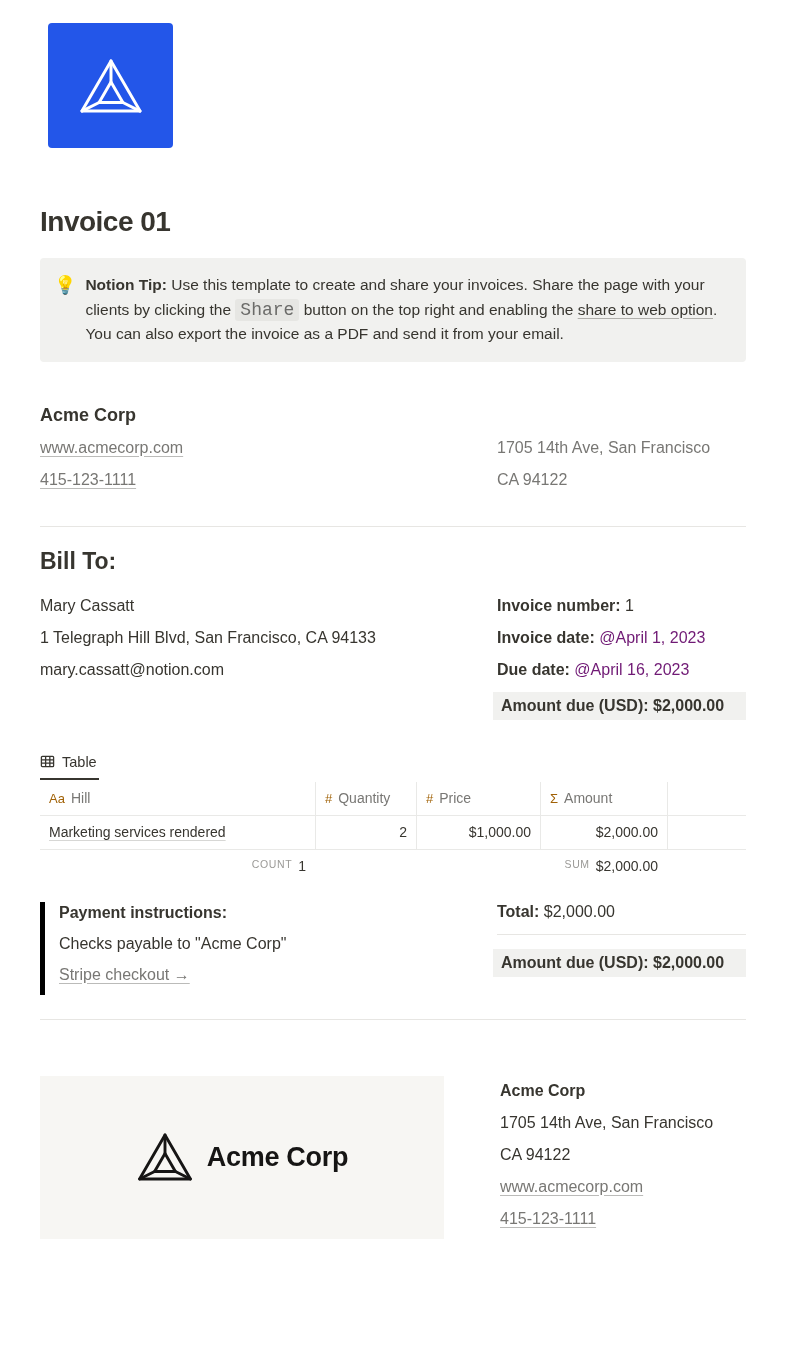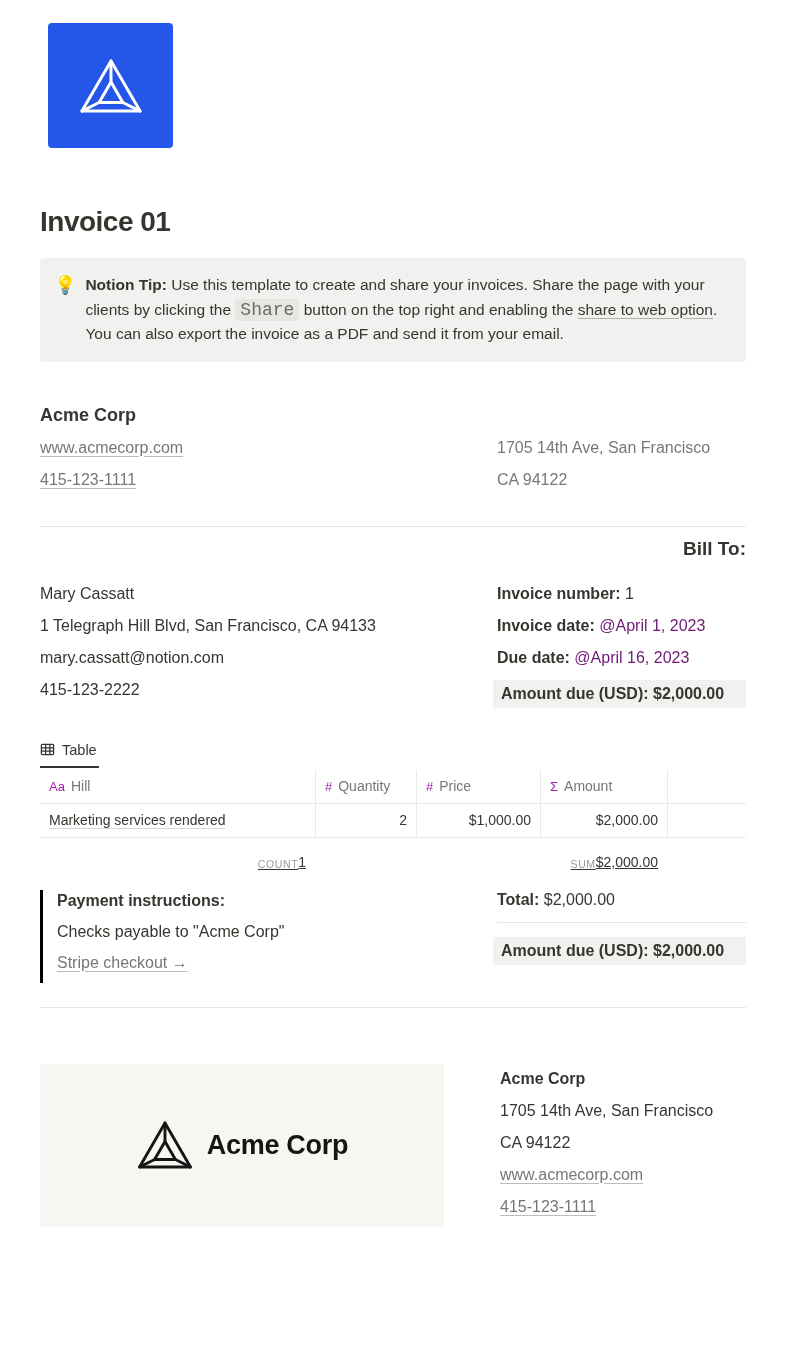--- a/index.html
+++ b/index.html
@@ -47,21 +47,21 @@
   
   .company-name{font-size:18px;font-weight:700;margin-top:42px;line-height:22px;}
   .two-col{display:flex;margin-top:12px;}
   .two-col .col-left{flex:1;}
   .two-col .col-right{width:249px;flex:0 0 249px;}
   .line{line-height:20px;margin-bottom:12px;}
   .gray-text{color:var(--gray);}
 
   hr.divider{border:none;border-top:1px solid var(--border);margin-top:24px;}
 
-  .bill-to-heading{font-size:19px;font-weight:600;margin-top:8px;line-height:28px;text-align:right;}
+  .bill-to-heading{font-size:23px;font-weight:600;margin-top:20px;line-height:28px;}
   .bill-cols{margin-top:21px;}
   .inv-label{font-weight:700;}
   .mention{color:#701a75;}
   .amount-highlight{
     background:var(--highlight-bg);font-weight:700;
     padding:4px 8px;margin-left:-4px;line-height:20px;margin-bottom:12px;
   }
 
   .table-desc{color:var(--gray);margin-top:50px;line-height:25px;max-width:706px;}
 
@@ -71,32 +71,32 @@
     display:inline-flex;align-items:center;gap:7px;font-size:14.5px;
     padding:2px 2px 8px 0;border-bottom:2px solid #37352f;cursor:pointer;
   }
   .tab .tab-icon{color:#37352f;display:inline-flex;}
   .db-table{display:grid;grid-template-columns:275px 101px 124px 127px 1fr;margin-top:2px;}
   .db-cell{
     font-size:14px;height:34px;display:flex;align-items:center;
     padding:0 9px;border-bottom:1px solid var(--table-border);
   }
   .db-head{color:var(--gray);gap:6px;}
-  .db-head .prop-icon{font-size:13px;color:#a21caf;display:inline-flex;align-items:center;}
+  .db-head .prop-icon{font-size:13px;color:#a16207;display:inline-flex;align-items:center;}
   .sep{border-left:1px solid var(--table-border);}
   .cell-title{font-weight:500;text-decoration:underline;text-decoration-color:rgba(55,53,47,.2);text-underline-offset:3px;cursor:text;}
   .cell-num{justify-content:flex-end;cursor:text;}
   .calc-row{display:grid;grid-template-columns:275px 101px 124px 127px 1fr;padding-top:8px;}
-  .calc-cell{display:flex;justify-content:flex-end;align-items:flex-end;gap:0;padding:0 9px;height:24px;text-decoration:underline;}
+  .calc-cell{display:flex;justify-content:flex-end;align-items:flex-start;gap:6px;padding:0 9px;height:24px;}
   .calc-label{font-size:10.5px;letter-spacing:.6px;color:#9b9a97;text-transform:uppercase;}
   .calc-value{font-size:14px;}
 
   
   .pay-row{display:flex;margin-top:20px;}
-  .quote{flex:1;border-left:3px solid #000000;padding-left:14px;}
+  .quote{flex:1;border-left:5px solid #000000;padding-left:14px;}
   .quote .line{line-height:21px;margin-bottom:10px;}
   .totals{width:249px;flex:0 0 249px;}
   .totals .divider{margin-top:12px;margin-bottom:12px;}
 
   .bottom-divider{margin-top:32px;}
 
   
   .footer{display:flex;margin-top:56px;}
   .logo-box{
     width:404px;height:163px;flex:0 0 404px;background:var(--footer-logo-bg);
@@ -146,21 +146,20 @@
   </div>
 
   <hr class="divider">
 
   <div class="bill-to-heading">Bill To:</div>
   <div class="two-col bill-cols">
     <div class="col-left">
       <div class="line">Mary Cassatt</div>
       <div class="line">1 Telegraph Hill Blvd, San Francisco, CA 94133</div>
       <div class="line">mary.cassatt@notion.com</div>
-      <div class="line">415-123-2222</div>
     </div>
     <div class="col-right">
       <div class="line"><span class="inv-label">Invoice number:</span> <span>1</span></div>
       <div class="line"><span class="inv-label">Invoice date:</span> <span class="mention">@April 1, 2023</span></div>
       <div class="line"><span class="inv-label">Due date:</span> <span class="mention">@April 16, 2023</span></div>
       <div class="amount-highlight"><span>Amount due (USD):</span> <span>$2,000.00</span></div>
     </div>
   </div>
 
 

